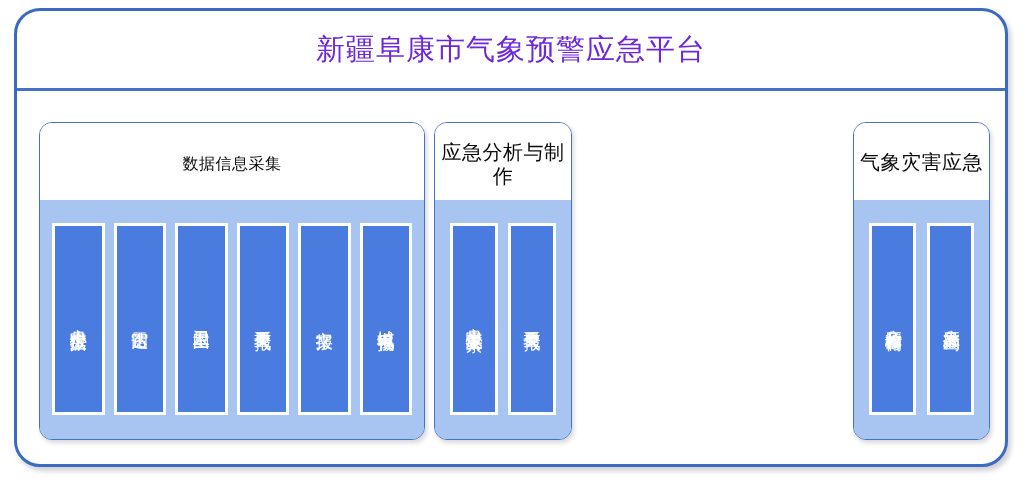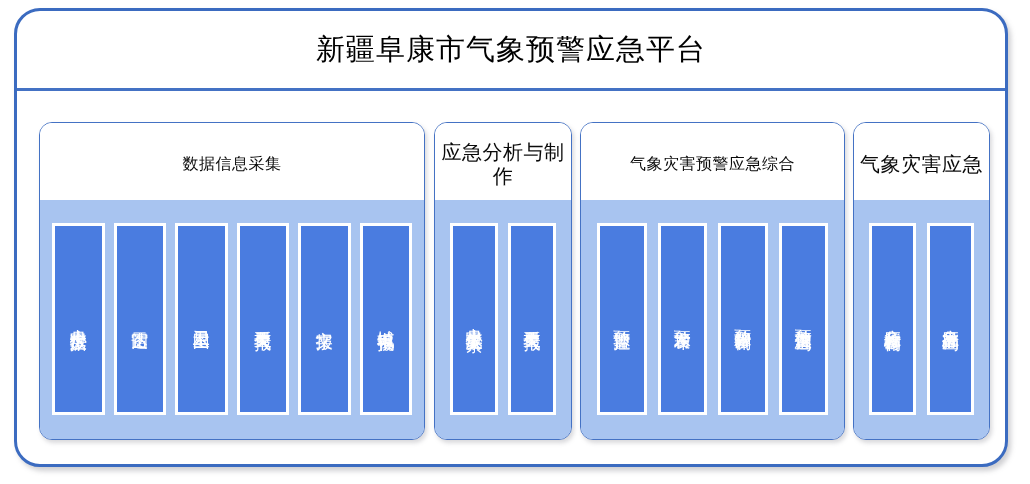--- a/index.html
+++ b/index.html
@@ -36,21 +36,21 @@
     width: 100%;
     height: 80px;
     box-sizing: border-box;
     border-bottom: 3px solid #4472C4;
     display: flex;
     align-items: center;
     justify-content: center;
   }
   #platform-title {
     font-size: 29px;
-    color: #000000;
+    color: #6d28d9;
     letter-spacing: 1px;
     line-height: 1;
     white-space: nowrap;
   }
 
   
   #groups-row {
     position: absolute;
     left: 0;
     top: 83px;
@@ -124,21 +124,21 @@
     line-height: 1.12;
     letter-spacing: 1px;
     white-space: nowrap;
     text-align: center;
   }
 
   
   #group-0 { left: 22px;  width: 386px; }
   #group-1 { left: 417px; width: 138px; }
   #group-2 { left: 563px; width: 265px; }
-  #group-3 { left: 836px; width: 137px; }
+  #group-3 { left: 836px; width: 137px; font-family: Liberation Mono, monospace; }
 
   #group-0 .group-body { gap: 9px; padding-left: 12px; padding-right: 12px; }
   #group-1 .group-body { gap: 10px; padding-left: 15px; padding-right: 15px; }
   #group-2 .group-body { gap: 11px; padding-left: 16px; padding-right: 16px; }
   #group-3 .group-body { gap: 11px; padding-left: 15px; padding-right: 15px; }
 
   #group-1 .group-header-text,
   #group-3 .group-header-text { font-size: 20px; }
 </style>
 </head>
@@ -185,39 +185,20 @@
       <div class="group-body">
         <div class="tile">
           <span class="tile-label">中小尺度气象要素</span>
         </div>
         <div class="tile">
           <span class="tile-label">重要天气报</span>
         </div>
       </div>
     </div>
 
-    <div class="group-panel" id="group-2">
-      <div class="group-header">
-        <div class="group-header-text">气象灾害预警应急综合</div>
-      </div>
-      <div class="group-body">
-        <div class="tile">
-          <span class="tile-label">预警监控</span>
-        </div>
-        <div class="tile">
-          <span class="tile-label">预警发布</span>
-        </div>
-        <div class="tile">
-          <span class="tile-label">预警分析制作</span>
-        </div>
-        <div class="tile">
-          <span class="tile-label">预警信息查询</span>
-        </div>
-      </div>
-    </div>
 
     <div class="group-panel" id="group-3">
       <div class="group-header">
         <div class="group-header-text">气象灾害应急</div>
       </div>
       <div class="group-body">
         <div class="tile">
           <span class="tile-label">应急分析与制作</span>
         </div>
         <div class="tile">

